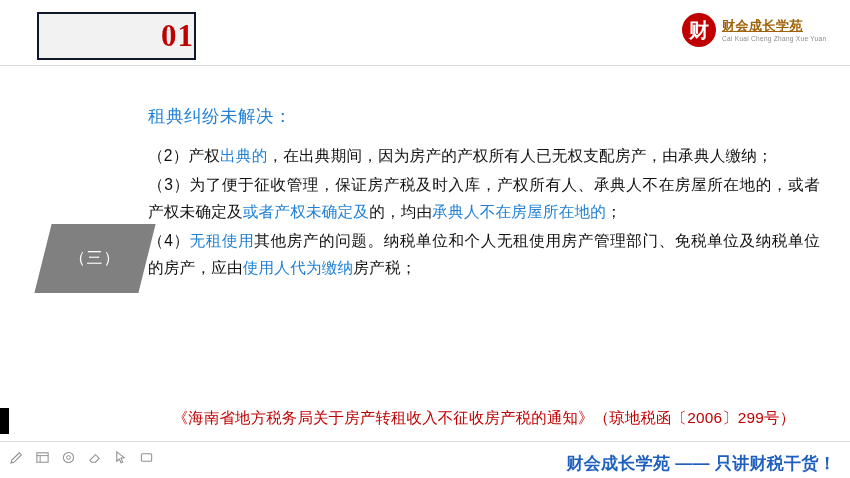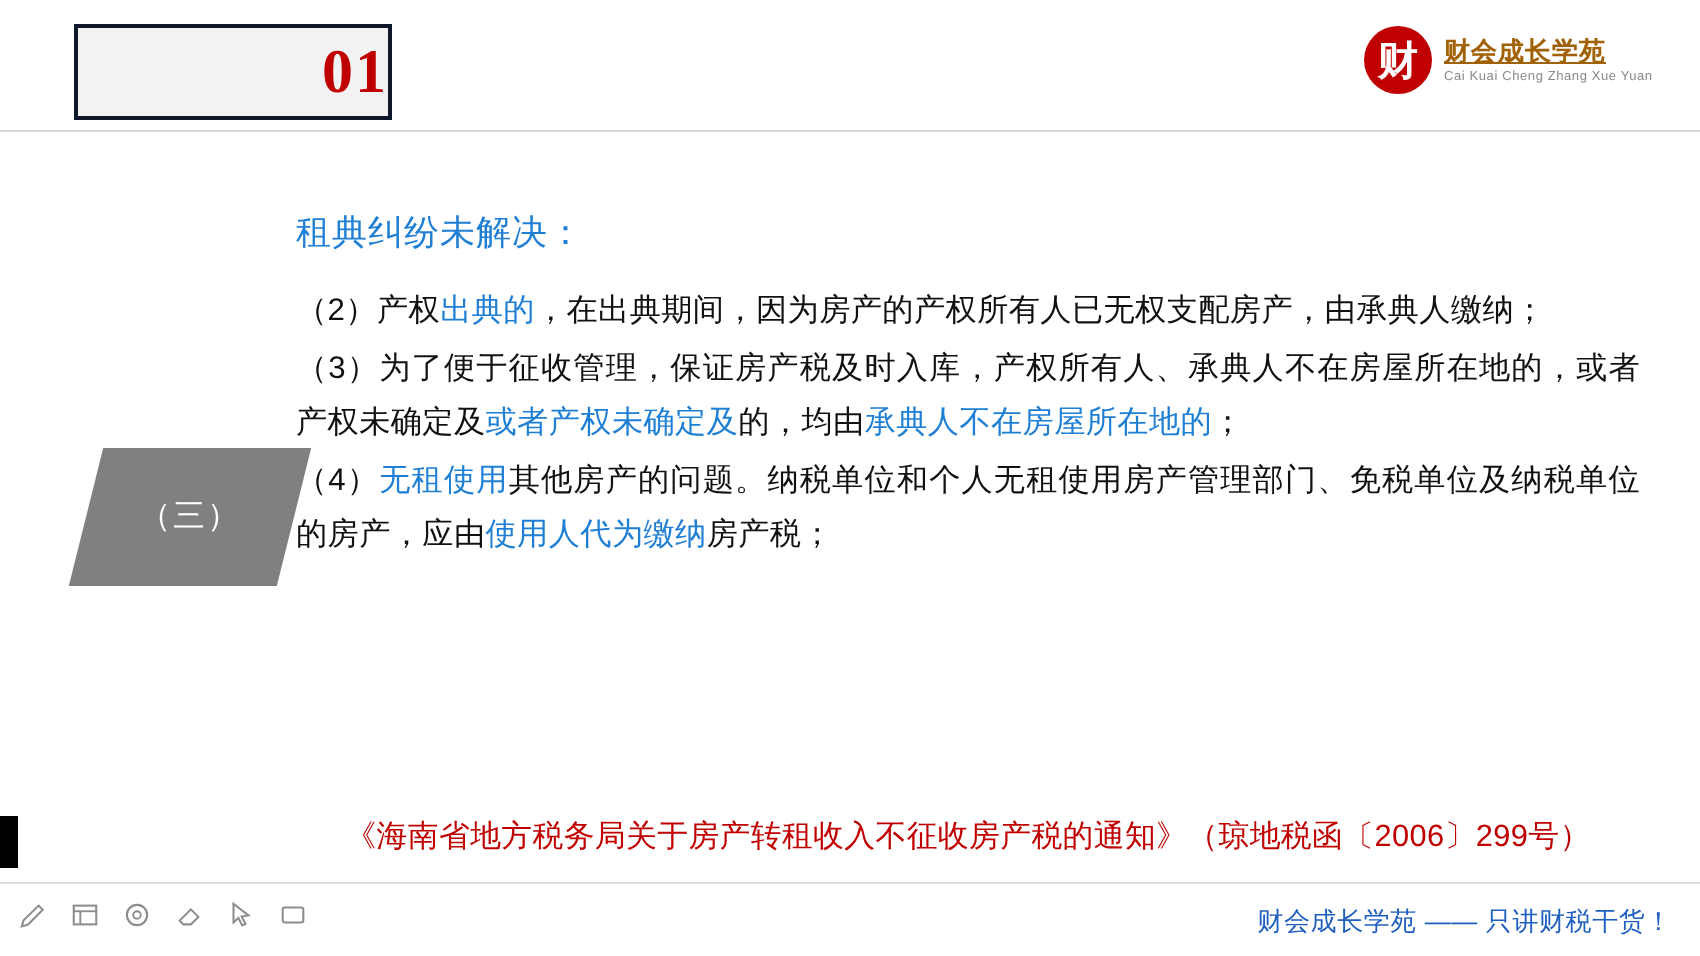--- a/index.html
+++ b/index.html
@@ -203,23 +203,23 @@
     justify-content: center;
     color: #8d8d8d;
     font-size: 13px;
     line-height: 1;
   }
   .tool svg { display: block; }
   .footer-text {
     position: absolute;
     right: 14px;
     top: 452px;
-    font-size: 13px;
+    font-size: 17px;
     color: #1f5fbf;
-    font-weight: normal;
+    font-weight: bold;
     letter-spacing: 0.3px;
     white-space: nowrap;
   }
 </style>
 </head>
 <body>
 
 <div class="header">
   <div class="num-badge">
     <span>01</span>

